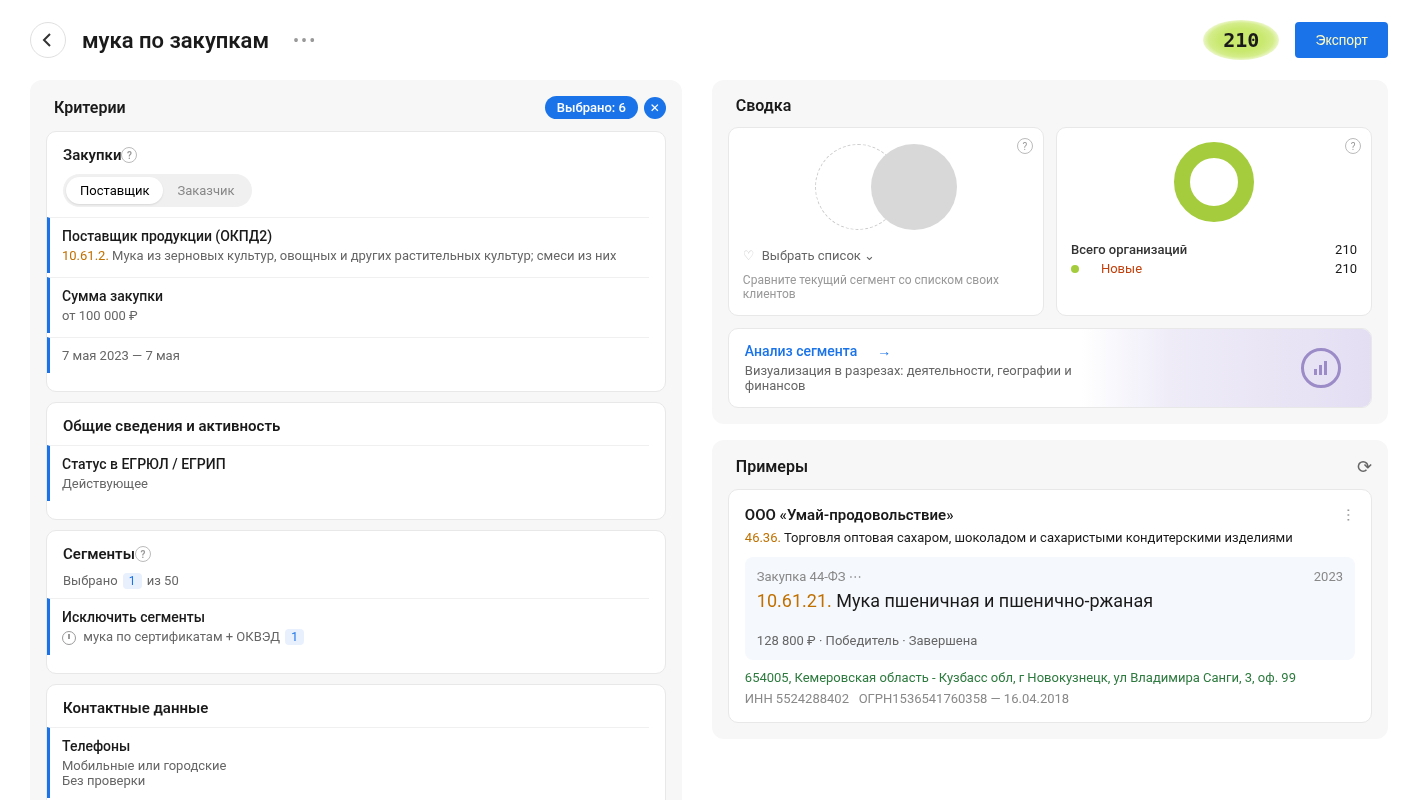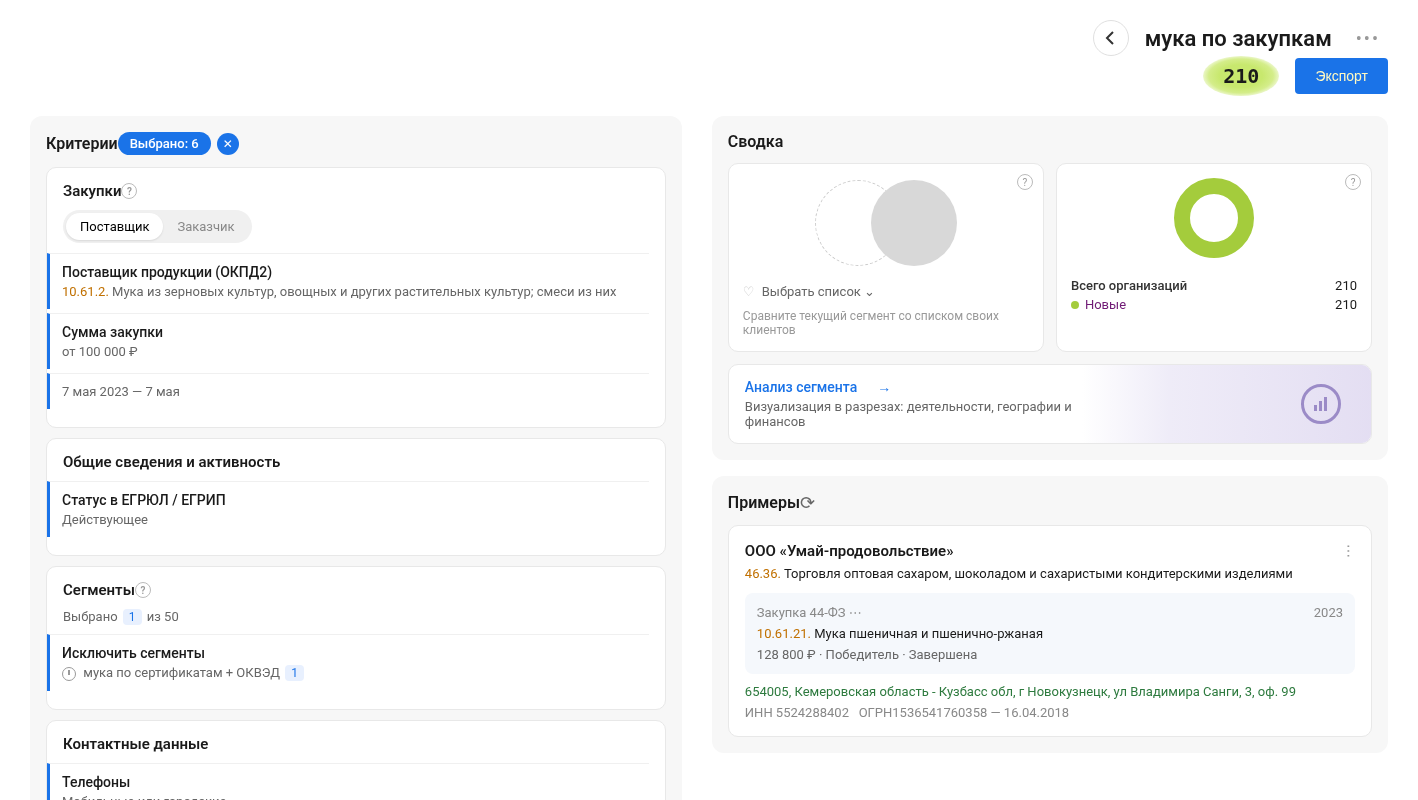--- a/index.html
+++ b/index.html
@@ -1,30 +1,30 @@
 <!DOCTYPE html>
 <html><head>
 <meta charset="utf-8">
 <style>
 * { box-sizing: border-box; margin: 0; padding: 0; }
 body { font-family: -apple-system, BlinkMacSystemFont, "Segoe UI", Roboto, sans-serif; background: #fff; color: #1a1a1a; font-size: 14px; }
 .container { padding: 20px 30px; max-width: 1418px; }
-.header { display: flex; align-items: flex-end; justify-content: space-between; margin-bottom: 20px; flex-direction: column; }
+.header { display: flex; align-items: center; justify-content: space-between; margin-bottom: 20px; }
 .header-left { display: flex; align-items: center; gap: 16px; }
 .back-btn { width: 36px; height: 36px; border-radius: 50%; border: 1px solid #e0e0e0; background: #fff; display: flex; align-items: center; justify-content: center; cursor: pointer; }
 .page-title { font-size: 22px; font-weight: 600; }
 .more-btn { color: #999; font-size: 18px; cursor: pointer; padding: 4px 8px; letter-spacing: 2px; }
 .header-right { display: flex; align-items: center; gap: 16px; }
 .count-badge { background: radial-gradient(ellipse, #c8e86e 40%, #d4ed8a 60%, transparent 80%); padding: 8px 20px; border-radius: 50%; font-size: 20px; font-weight: 700; font-family: monospace; }
 .export-btn { background: #1a73e8; color: #fef9c3; border: none; padding: 10px 20px; border-radius: 4px; font-size: 14px; font-weight: 500; cursor: pointer; }
 .columns { display: flex; gap: 30px; }
 .col-left { flex: 0 0 48%; }
 .col-right { flex: 1; }
 .section { background: #f7f7f7; border-radius: 12px; padding: 16px; margin-bottom: 16px; }
-.section-header { display: flex; align-items: center; margin-bottom: 12px; }
+.section-header { display: flex; justify-content: space-between; align-items: center; margin-bottom: 12px; margin-left: 8px; }
 .section-title { font-size: 16px; font-weight: 600; }
 .selected-badge { display: flex; align-items: center; gap: 6px; }
 .selected-pill { background: #1a73e8; color: #fff; padding: 4px 12px; border-radius: 14px; font-size: 13px; font-weight: 500; }
 .clear-btn { width: 22px; height: 22px; border-radius: 50%; background: #1a73e8; color: #fff; display: flex; align-items: center; justify-content: center; cursor: pointer; font-size: 12px; }
 .card { background: #fff; border: 1px solid #e8e8e8; border-radius: 10px; padding: 14px 16px; margin-bottom: 10px; }
 .card-title { font-size: 15px; font-weight: 600; margin-bottom: 10px; display: flex; align-items: center; gap: 0; }
 .help-icon { width: 16px; height: 16px; border: 1px solid #bbb; border-radius: 50%; display: inline-flex; align-items: center; justify-content: center; font-size: 10px; color: #999; }
 .toggle-group { display: inline-flex; background: #f0f0f0; border-radius: 18px; padding: 3px; margin-bottom: 10px; }
 .toggle-btn { padding: 6px 14px; border-radius: 16px; font-size: 13px; cursor: pointer; color: #888; }
 .toggle-btn.active { background: #fff; color: #000; box-shadow: 0 1px 2px rgba(0,0,0,0.1); }
@@ -44,36 +44,36 @@
 .venn-circle { width: 86px; height: 86px; border-radius: 50%; }
 .venn-left { border: 1px dashed #ccc; margin-right: -30px; }
 .venn-right { background: #d8d8d8; }
 .select-list { font-size: 13px; color: #666; cursor: pointer; margin-bottom: 10px; }
 .heart-icon { color: #ccc; margin-right: 4px; }
 .compare-text { font-size: 12px; color: #999; }
 .donut-wrap { display: flex; justify-content: center; margin-bottom: 20px; }
 .donut { width: 80px; height: 80px; border-radius: 50%; border: 16px solid #a4cc3c; background: #fff; }
 .stat-row { display: flex; justify-content: space-between; font-size: 13px; margin-bottom: 4px; }
 .stat-label { color: #333; font-weight: 500; }
-.stat-sub { display: flex; align-items: center; gap: 6px; color: #701a75; }
+.stat-sub { display: flex; align-items: center; gap: 22px; color: #c2410c; }
 .dot-green { width: 8px; height: 8px; background: #a4cc3c; border-radius: 50%; }
 .analysis-card { background: #fff; border: 1px solid #e8e8e8; border-radius: 10px; padding: 14px 16px; position: relative; overflow: hidden; }
 .analysis-link { color: #1a73e8; font-weight: 500; cursor: pointer; display: flex; align-items: center; gap: 20px; margin-bottom: 4px; }
 .analysis-desc { font-size: 13px; color: #666; max-width: 60%; }
 .map-bg { position: absolute; right: 0; top: 0; bottom: 0; width: 45%; background: linear-gradient(90deg, transparent, #e8e4f5 30%, #d8d0ed); opacity: 0.7; }
 .map-icon { position: absolute; right: 30px; top: 50%; transform: translateY(-50%); width: 40px; height: 40px; border: 3px solid #9b8bc7; border-radius: 50%; display: flex; align-items: center; justify-content: center; }
 .example-card { background: #fff; border: 1px solid #e8e8e8; border-radius: 10px; padding: 16px; }
 .example-header { display: flex; justify-content: space-between; margin-bottom: 6px; }
 .company-name { font-size: 15px; font-weight: 600; }
 .vdots { color: #999; cursor: pointer; display:inline-block; transform: rotate(90deg); }
 .okved { font-size: 13px; margin-bottom: 12px; }
 .okved-code { color: #c07000; }
 .purchase-box { background: #f5f8fc; border-radius: 8px; padding: 12px; margin-bottom: 10px; }
 .purchase-header { display: flex; justify-content: space-between; font-size: 13px; color: #888; margin-bottom: 6px; }
-.purchase-cat { font-size: 13px; margin-bottom: 6px; }
+.purchase-cat { font-size: 18px; margin-bottom: 22px; }
 .purchase-meta { font-size: 13px; color: #666; }
 .address { font-size: 13px; color: #2d7a3e; margin-bottom: 6px; }
 .inn-row { font-size: 13px; color: #888; }
 .refresh-icon { cursor: pointer; font-size: 18px; color: #666; }
 </style>
 </head>
 <body>
 
 <div class="container">
   <div class="header">

